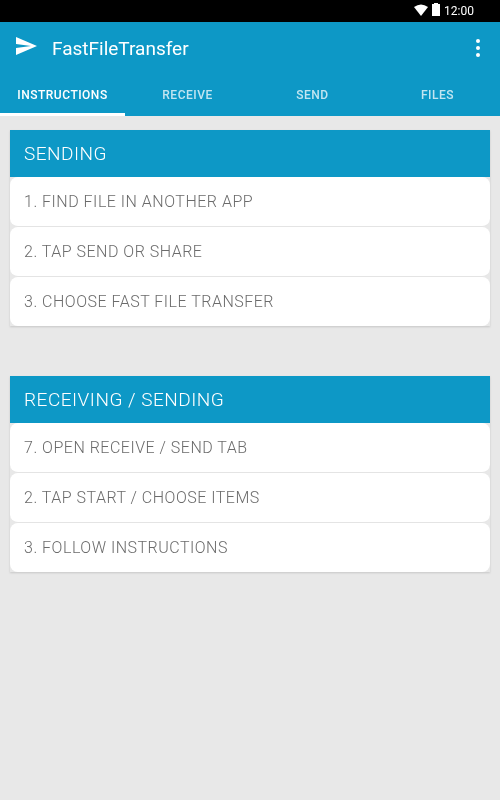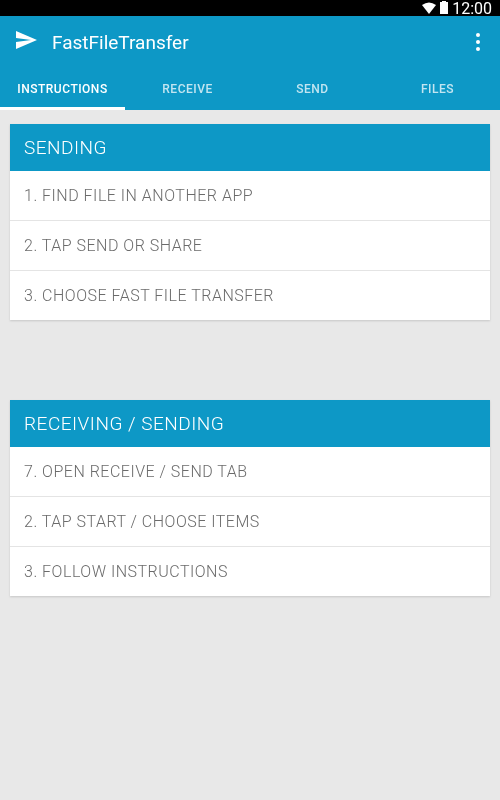--- a/index.html
+++ b/index.html
@@ -6,26 +6,26 @@
     body {
       font-family: Roboto, Arial, sans-serif;
       background: #e8e8e8;
       width: 500px;
       height: 800px;
       overflow: hidden;
     }
     .statusbar {
       background: #000;
       color: #fff;
-      height: 16px;
+      height: 22px;
       display: flex;
       justify-content: flex-end;
       align-items: center;
-      padding: 0 8px;
-      font-size: 16px;
+      padding: 0 26px;
+      font-size: 12px;
       gap: 4px;
     }
     .statusbar svg { fill: #fff; }
     .header {
       background: #0d98c6;
       color: #fff;
       display: flex;
       align-items: center;
       padding: 12px 14px;
       height: 52px;
@@ -72,39 +72,40 @@
       bottom: 0;
       left: 0;
       right: 0;
       height: 3px;
       background: #fff;
     }
     .content {
       padding: 14px 10px;
     }
     .card {
-      margin-bottom: 80px;
+      margin-bottom: 50px;
       box-shadow: 0 1px 2px rgba(0,0,0,0.15);
     }
     .section-header {
       background: #0d98c6;
       color: #fff;
       padding: 12px 14px;
       font-size: 19px;
       font-weight: 300;
       letter-spacing: 0.5px;
     }
     .step {
       background: #fff;
       padding: 15px 14px;
       border-bottom: 1px solid #e4e4e4;
       color: #6b6b6b;
       font-size: 16px;
       font-weight: 300;
       letter-spacing: 0.5px;
+      border-radius: 8px;
     }
     .step:last-child { border-bottom: none; }
   </style>
 </head>
 <body>
 
 <div class="statusbar">
   <span>
     <svg width="14" height="12" viewBox="0 0 14 12">
         <path d="M7 12 L0 3 Q7 -2 14 3 Z"></path>

